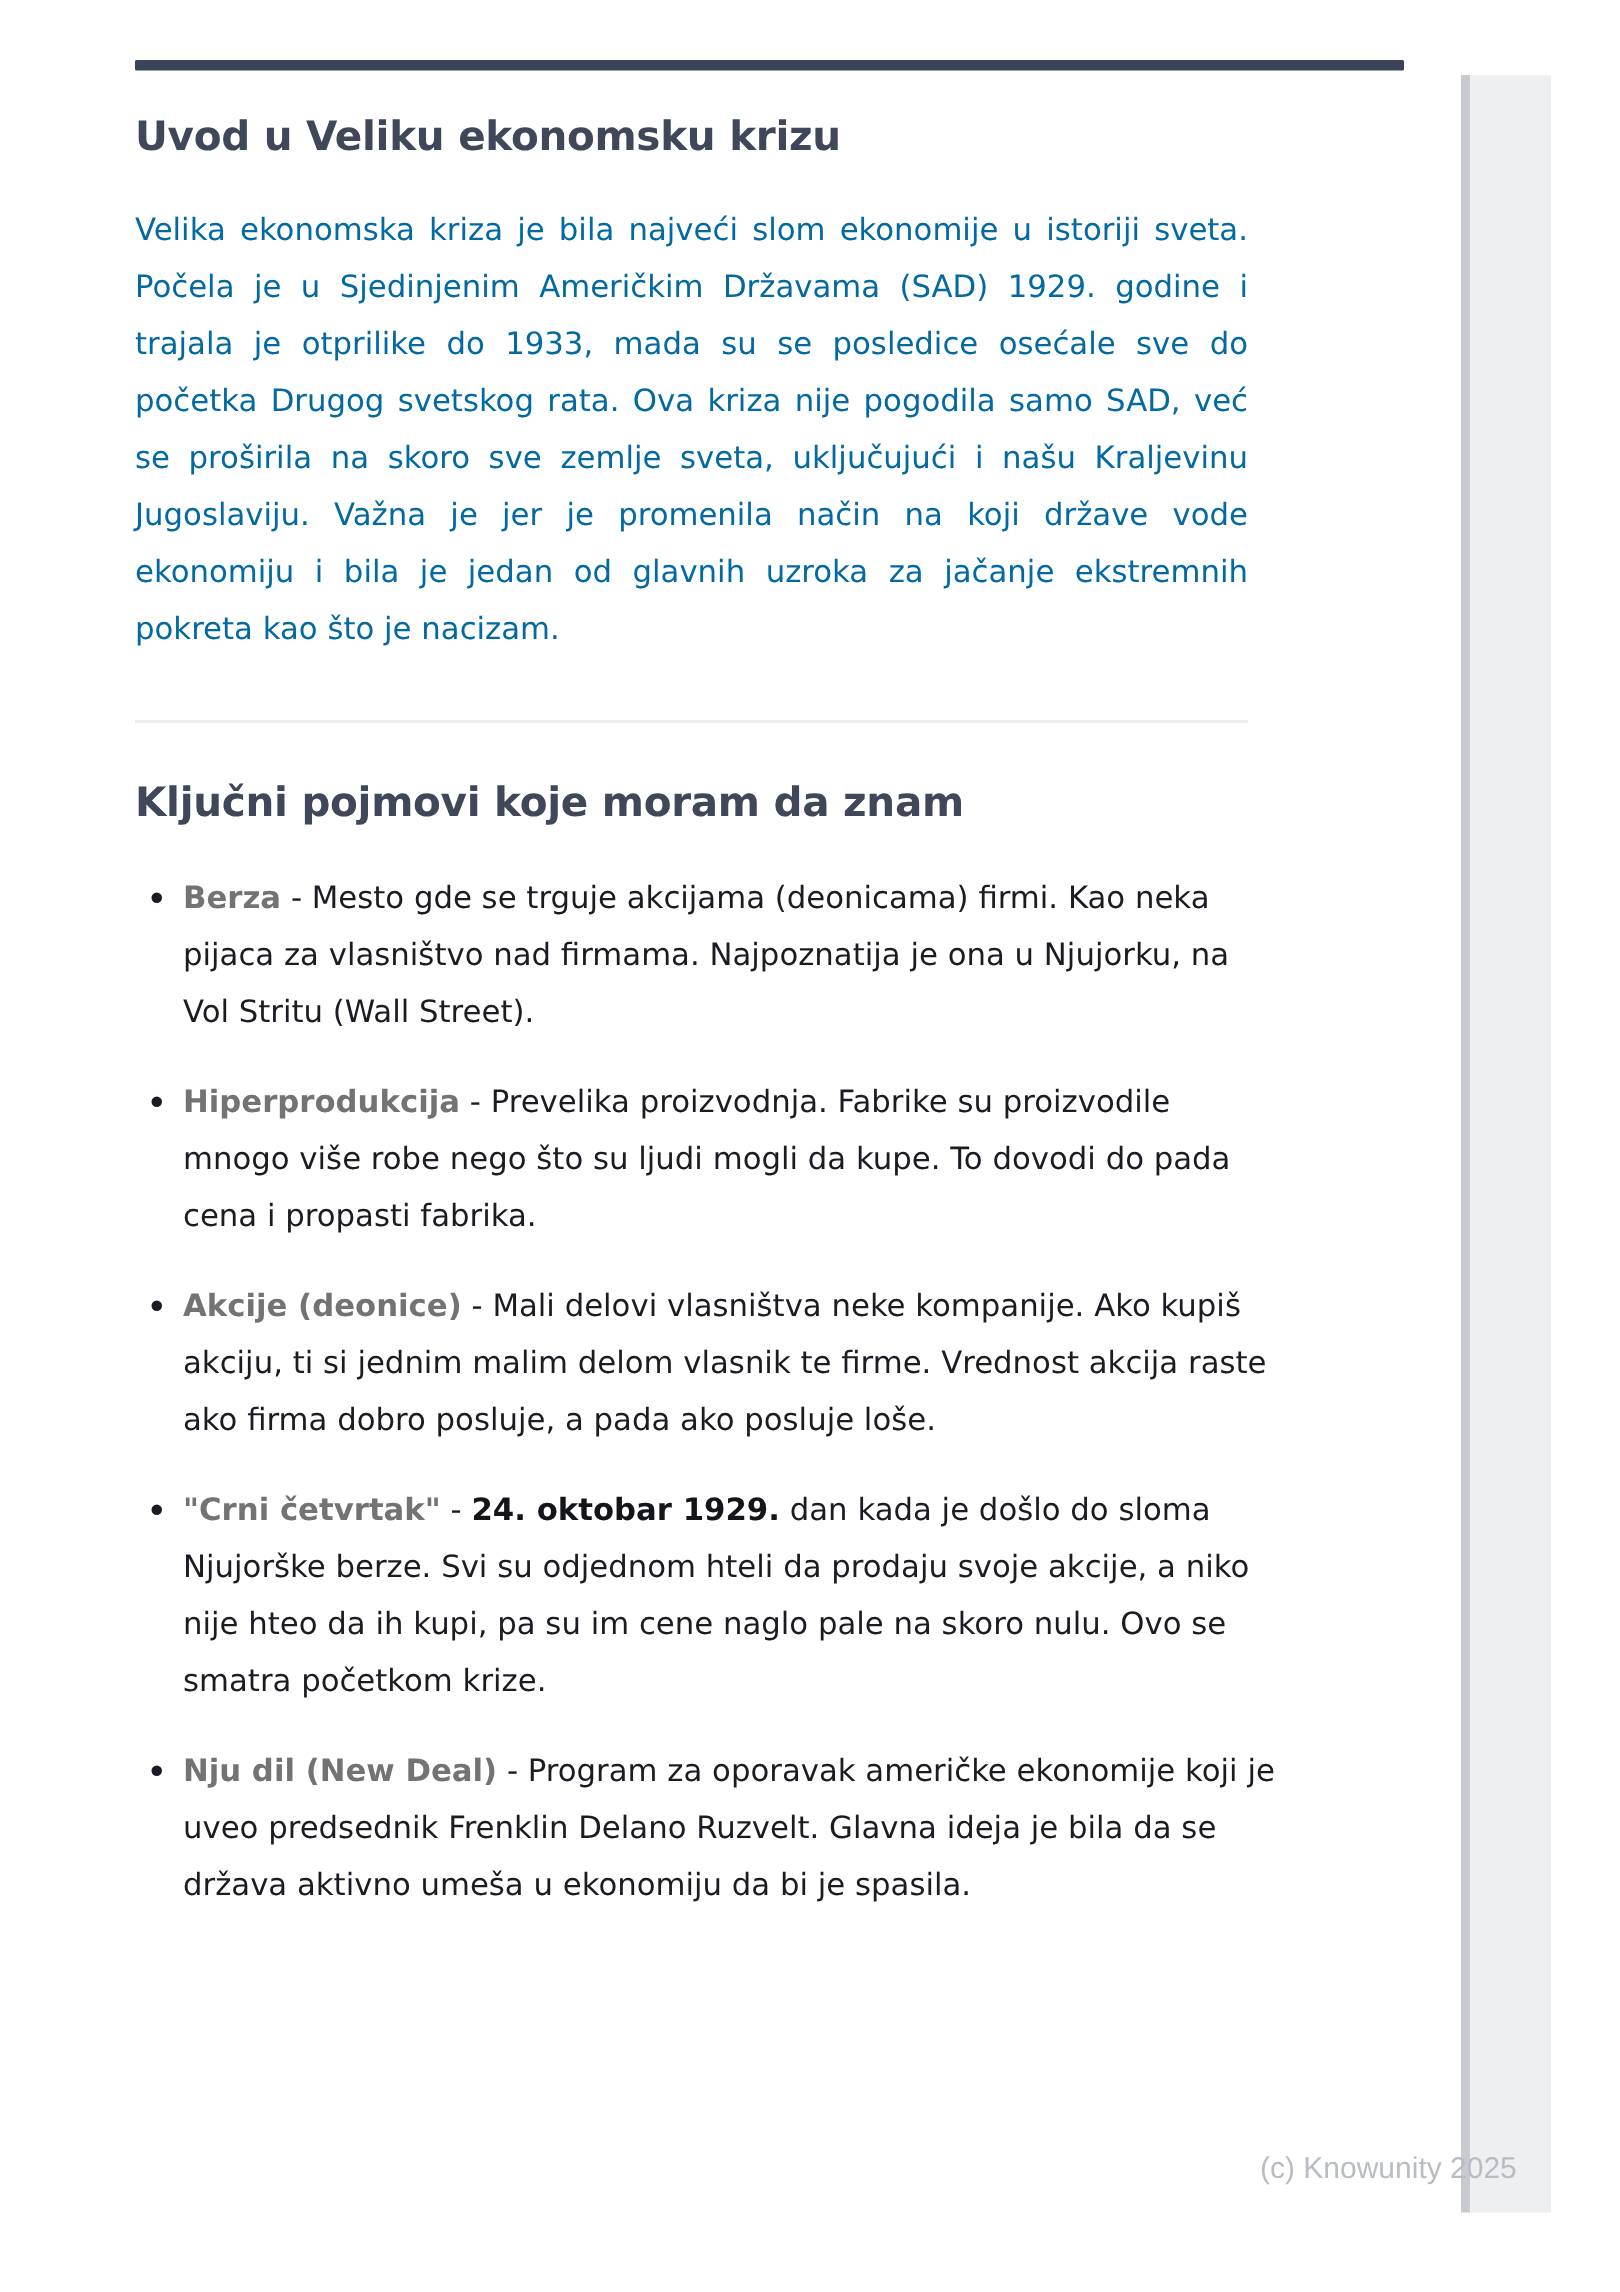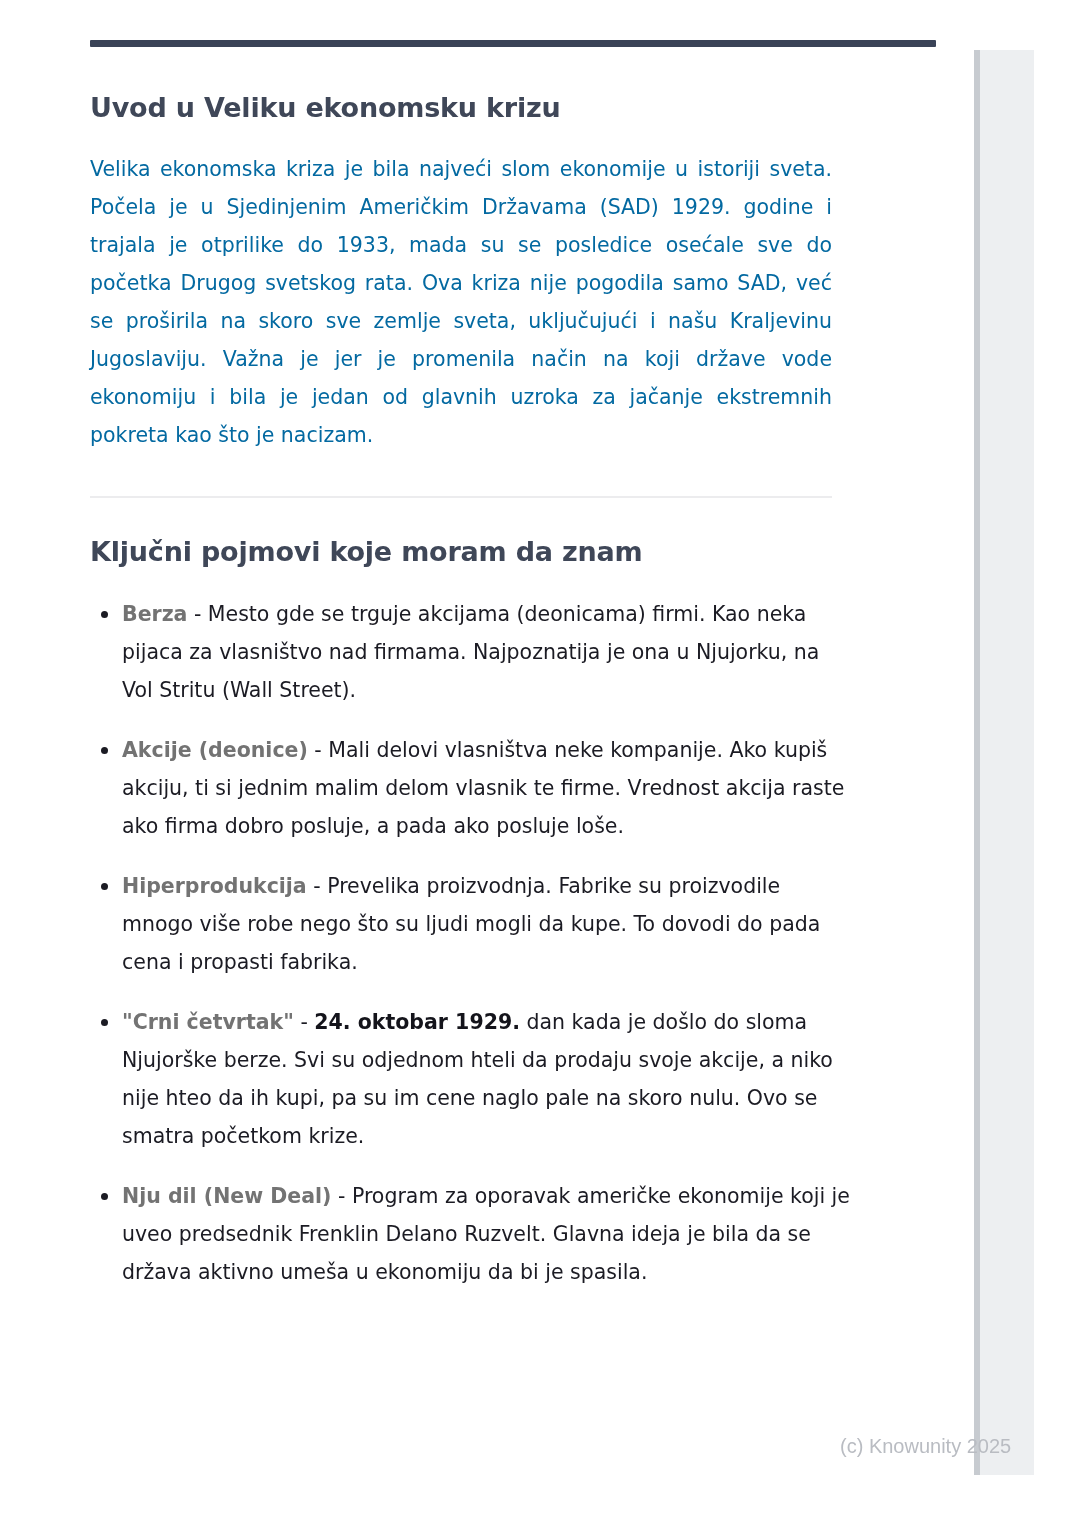--- a/index.html
+++ b/index.html
@@ -73,21 +73,21 @@
   .section-heading {
     margin: 0;
     font-size: 27px;
     line-height: 1.25;
     font-weight: 700;
     letter-spacing: -0.2px;
     color: #3f4758;
     font-family: "DejaVu Sans", sans-serif;
   }
 
-  .heading-intro   { padding-top: 44px; }
+  .heading-intro   { padding-top: 28px; }
   .heading-pojmovi { padding-top: 37px; }
 
   
   .body-paragraph {
     margin: 0;
     padding-top: 25px;
     width: 742px;
     font-size: 20.5px;
     line-height: 38px;
     color: #0369a1;
@@ -164,22 +164,22 @@
   <h2 class="section-heading heading-intro">Uvod u Veliku ekonomsku krizu</h2>
 
   <p class="body-paragraph">Velika ekonomska kriza je bila najveći slom ekonomije u istoriji sveta. Počela je u Sjedinjenim Američkim Državama (SAD) 1929. godine i trajala je otprilike do 1933, mada su se posledice osećale sve do početka Drugog svetskog rata. Ova kriza nije pogodila samo SAD, već se proširila na skoro sve zemlje sveta, uključujući i našu Kraljevinu Jugoslaviju. Važna je jer je promenila način na koji države vode ekonomiju i bila je jedan od glavnih uzroka za jačanje ekstremnih pokreta kao što je nacizam.</p>
 
   <div class="thin-rule"></div>
 
   <h2 class="section-heading heading-pojmovi">Ključni pojmovi koje moram da znam</h2>
 
   <ul class="term-list" id="term-list">
       <li class="term-item"><span class="bullet-dot"></span><span class="term-name">Berza</span><span class="term-dash"> - </span><span class="term-text">Mesto gde se trguje akcijama (deonicama) firmi. Kao neka pijaca za vlasništvo nad firmama. Najpoznatija je ona u Njujorku, na Vol Stritu (Wall Street).</span></li>
+      <li class="term-item"><span class="bullet-dot"></span><span class="term-name">Hiperprodukcija</span><span class="term-dash"> - </span><span class="term-text">Prevelika proizvodnja. Fabrike su proizvodile mnogo više robe nego što su ljudi mogli da kupe. To dovodi do pada cena i propasti fabrika.</span></li>
       <li class="term-item"><span class="bullet-dot"></span><span class="term-name">Akcije (deonice)</span><span class="term-dash"> - </span><span class="term-text">Mali delovi vlasništva neke kompanije. Ako kupiš akciju, ti si jednim malim delom vlasnik te firme. Vrednost akcija raste ako firma dobro posluje, a pada ako posluje loše.</span></li>
-      <li class="term-item"><span class="bullet-dot"></span><span class="term-name">Hiperprodukcija</span><span class="term-dash"> - </span><span class="term-text">Prevelika proizvodnja. Fabrike su proizvodile mnogo više robe nego što su ljudi mogli da kupe. To dovodi do pada cena i propasti fabrika.</span></li>
       <li class="term-item"><span class="bullet-dot"></span><span class="term-name">"Crni četvrtak"</span><span class="term-dash"> - </span><span class="term-emphasis">24. oktobar 1929.</span> <span class="term-text">dan kada je došlo do sloma Njujorške berze. Svi su odjednom hteli da prodaju svoje akcije, a niko nije hteo da ih kupi, pa su im cene naglo pale na skoro nulu. Ovo se smatra početkom krize.</span></li>
       <li class="term-item"><span class="bullet-dot"></span><span class="term-name">Nju dil (New Deal)</span><span class="term-dash"> - </span><span class="term-text">Program za oporavak američke ekonomije koji je uveo predsednik Frenklin Delano Ruzvelt. Glavna ideja je bila da se država aktivno umeša u ekonomiju da bi je spasila.</span></li>
     </ul>
 
 </div>
 
 <div class="scroll-track"></div>
 <div class="page-gutter"></div>
 
 <div class="watermark">(c) Knowunity 2025</div>

